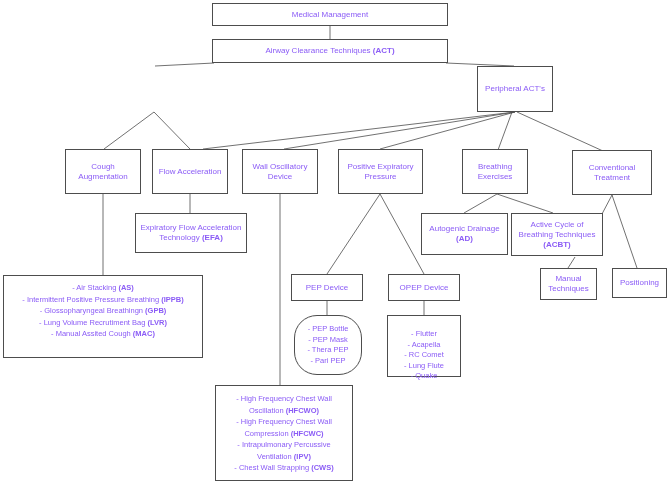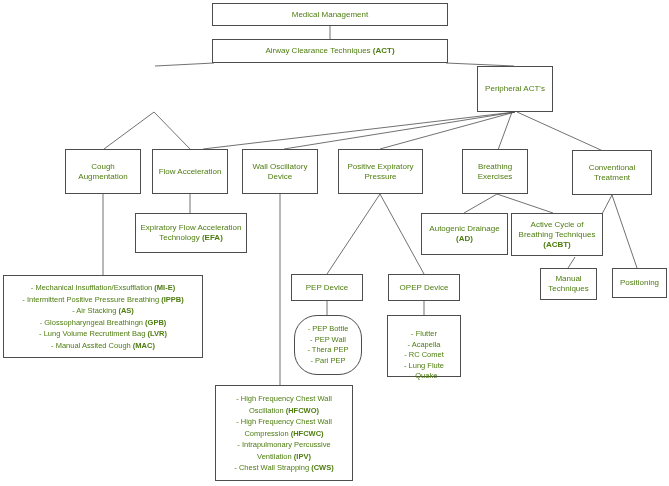--- a/index.html
+++ b/index.html
@@ -1,18 +1,18 @@
 <!DOCTYPE html>
 <html><head>
 <meta charset="utf-8">
 <style>
   html,body{margin:0;padding:0;background:#ffffff;}
   #canvas{
     position:relative;width:669px;height:486px;background:#ffffff;
-    font-family:"Liberation Sans", sans-serif;color:#4d7c0f;overflow:hidden;
+    font-family:"Liberation Sans", sans-serif;color:#8b5cf6;overflow:hidden;
   }
   #wires{position:absolute;left:0;top:0;width:669px;height:486px;}
   .node{
     position:absolute;box-sizing:border-box;border:1px solid #4d4d4d;background:#ffffff;
     display:flex;align-items:center;justify-content:center;text-align:center;
     font-size:8px;line-height:10px;padding:2px 3px;
   }
   .node b{font-weight:bold;}
   .listbox{
     position:absolute;box-sizing:border-box;border:1px solid #4d4d4d;background:#ffffff;
@@ -115,31 +115,30 @@
 
   <div class="node" style="left:291px;top:274px;width:72px;height:27px">
     <span>PEP Device</span>
   </div>
 
   <div class="node" style="left:388px;top:274px;width:72px;height:27px">
     <span>OPEP Device</span>
   </div>
 
   <div id="cough-list" class="listbox nowrap" style="left:3px;top:275px;width:200px;height:83px">
-    <div class="li"><span>- Mechanical Insufflation/Exsufflation </span><b>(MI-E)</b></div>
+    <div class="li"><span>- Air Stacking </span><b>(AS)</b></div>
     <div class="li"><span>- Intermittent Positive Pressure Breathing </span><b>(IPPB)</b></div>
-    <div class="li"><span>- Air Stacking </span><b>(AS)</b></div>
     <div class="li"><span>- Glossopharyngeal Breathingn </span><b>(GPB)</b></div>
     <div class="li"><span>- Lung Volume Recrutiment Bag </span><b>(LVR)</b></div>
     <div class="li"><span>- Manual Assited Cough </span><b>(MAC)</b></div>
   </div>
 
   <div id="pep-list" class="listbox nowrap" style="left:294px;top:315px;width:68px;height:60px">
     <div class="li">- PEP Bottle</div>
-    <div class="li">- PEP Wall</div>
+    <div class="li">- PEP Mask</div>
     <div class="li">- Thera PEP</div>
     <div class="li">- Pari PEP</div>
   </div>
 
   <div id="opep-list" class="listbox nowrap" style="left:387px;top:315px;width:74px;height:62px">
     <div class="li">- Flutter</div>
     <div class="li">- Acapella</div>
     <div class="li">- RC Comet</div>
     <div class="li">- Lung Flute</div>
     <div class="li">- Quake</div>

